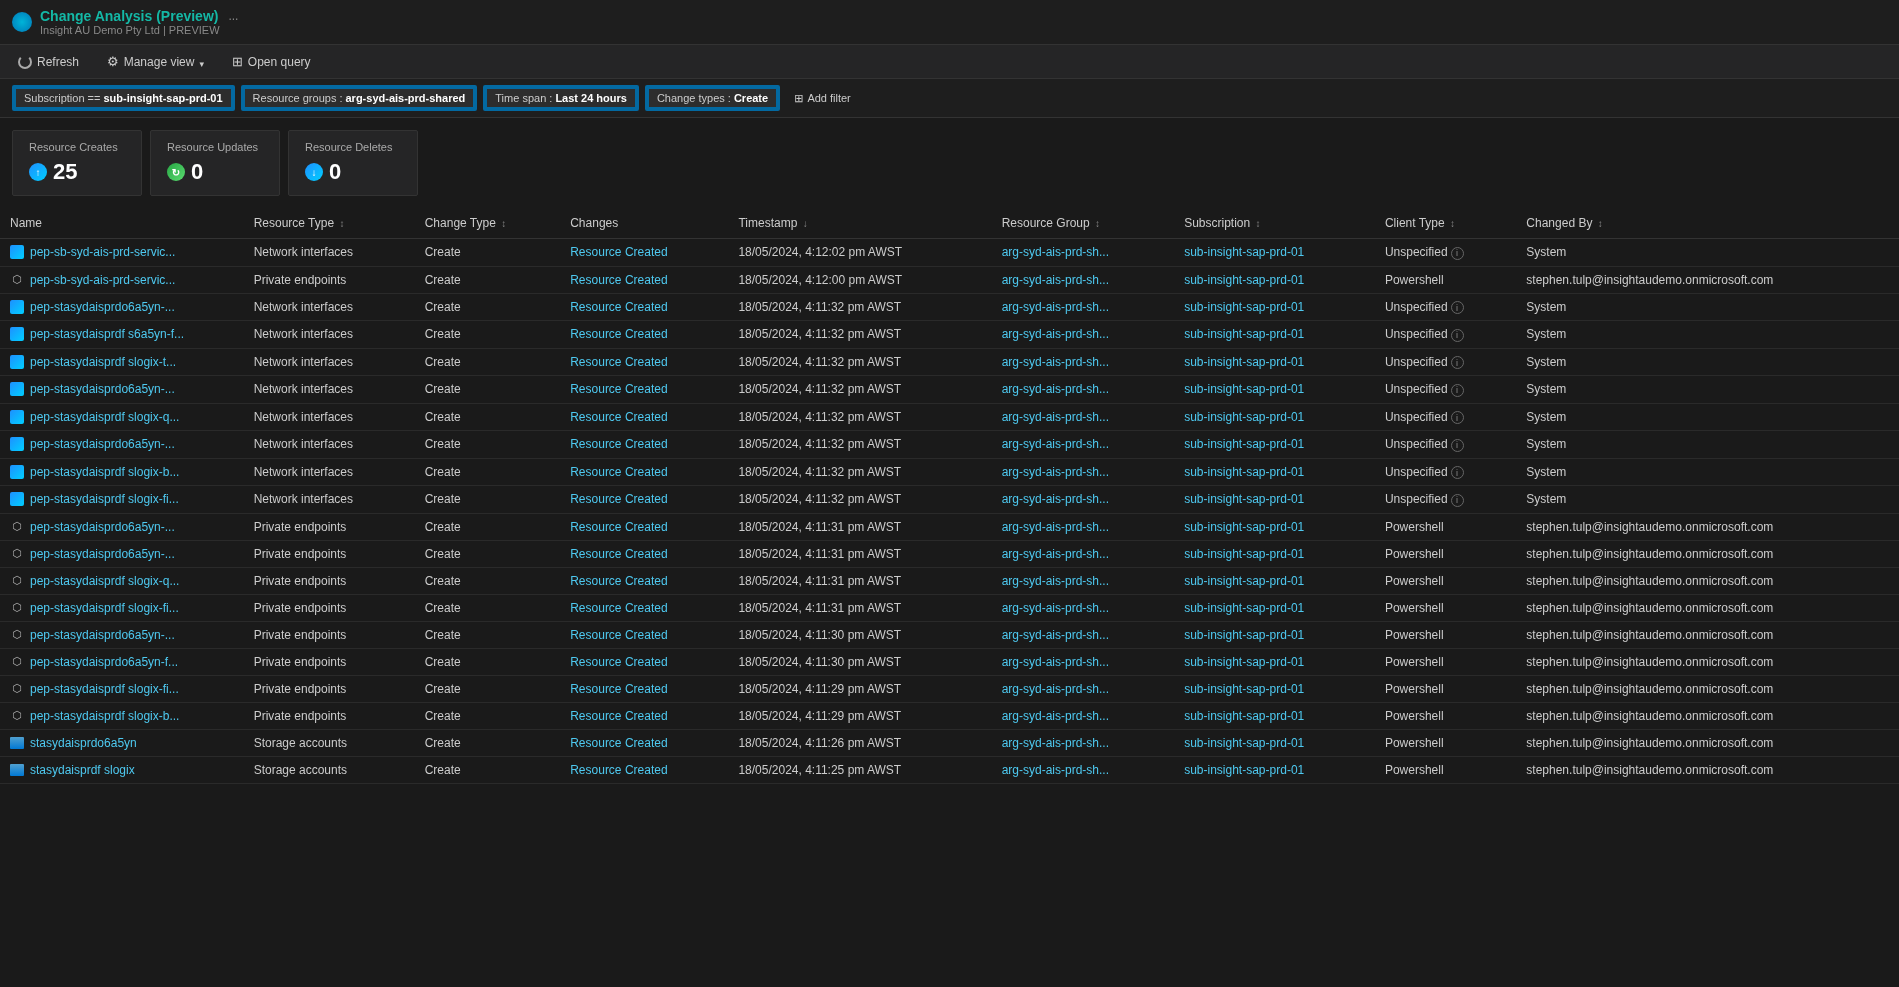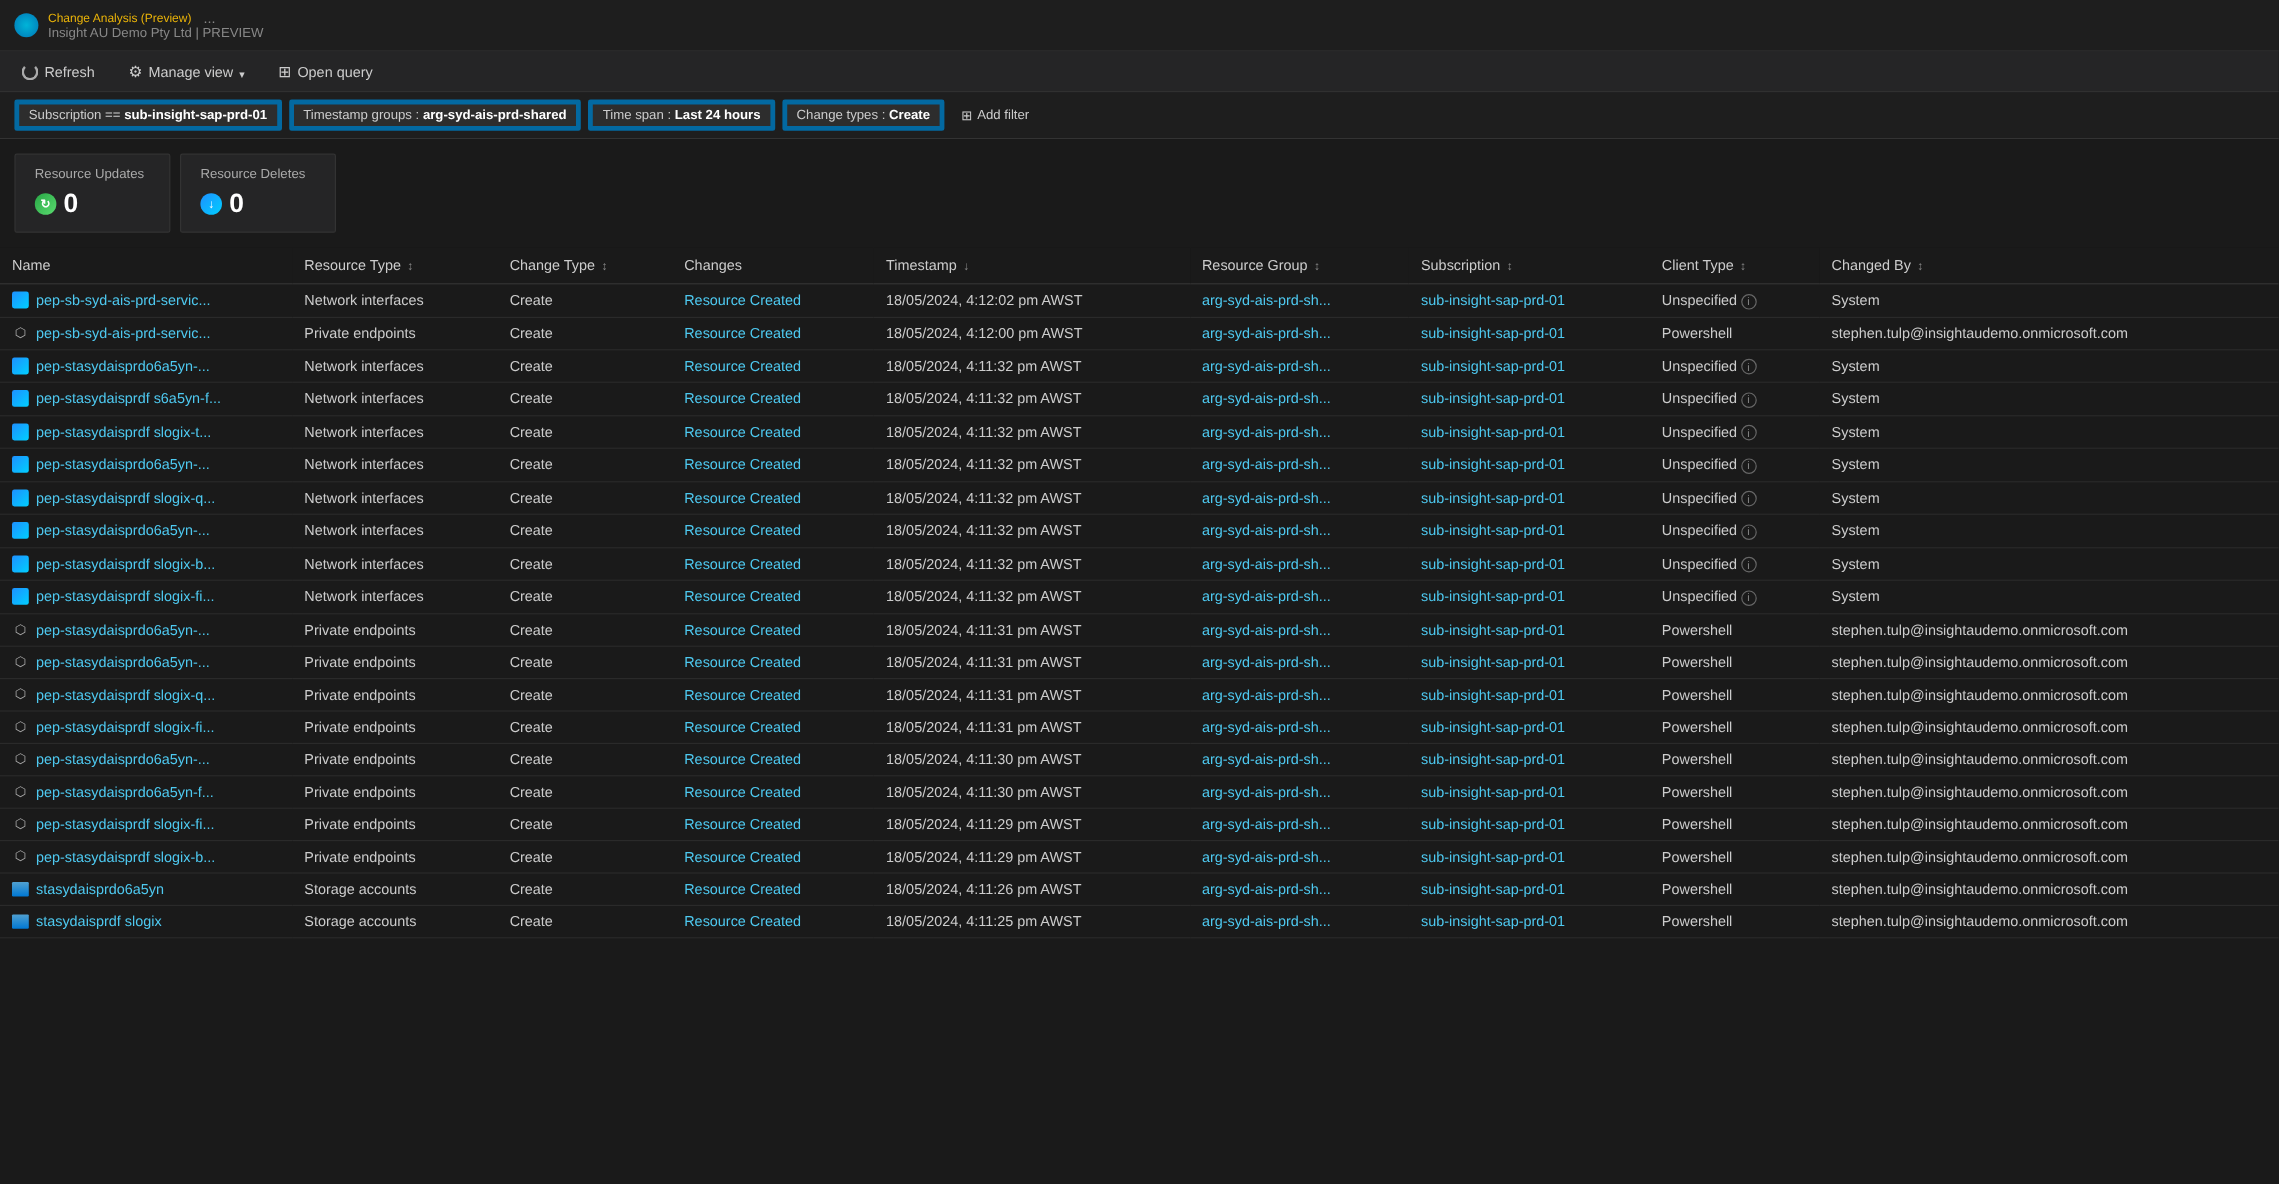--- a/index.html
+++ b/index.html
@@ -18,23 +18,23 @@
       gap: 8px;
       border-bottom: 1px solid #333;
     }
     .title-bar .app-icon {
       width: 20px; height: 20px;
       background: radial-gradient(circle, #00b4d8, #0077b6);
       border-radius: 50%;
       flex-shrink: 0;
     }
     .title-bar .title-text {
-      font-size: 10px;
-      font-weight: 400;
-      color: #eab308;
+      font-size: 14px;
+      font-weight: 700;
+      color: #14b8a6;
     }
     .title-bar .subtitle {
       font-size: 11px;
       color: #888;
     }
     .title-bar .ellipsis {
       margin-left: 4px;
       color: #888;
       cursor: pointer;
     }
@@ -249,38 +249,45 @@
     <span>Open query</span>
   </button>
 </div>
 
 <div class="filter-bar">
   <div class="filter-tag">
     <span>Subscription == </span>
       <span class="bold">sub-insight-sap-prd-01</span>
   </div>
   <div class="filter-tag">
-    <span>Timestamp groups : </span>
+    <span>Resource groups : </span>
       <span class="bold">arg-syd-ais-prd-shared</span>
   </div>
   <div class="filter-tag">
     <span>Time span : </span>
       <span class="bold">Last 24 hours</span>
   </div>
   <div class="filter-tag">
     <span>Change types : </span>
       <span class="bold">Create</span>
   </div>
   <button class="add-filter-btn">
     <span>⊞</span>
     <span>Add filter</span>
   </button>
 </div>
 
 <div class="summary-cards">
+  <div class="summary-card">
+    <div class="card-label">Resource Creates</div>
+    <div class="card-value">
+      <span class="icon-creates">↑</span>
+      <span>25</span>
+    </div>
+  </div>
   <div class="summary-card">
     <div class="card-label">Resource Updates</div>
     <div class="card-value">
       <span class="icon-updates">↻</span>
       <span>0</span>
     </div>
   </div>
   <div class="summary-card">
     <div class="card-label">Resource Deletes</div>
     <div class="card-value">

